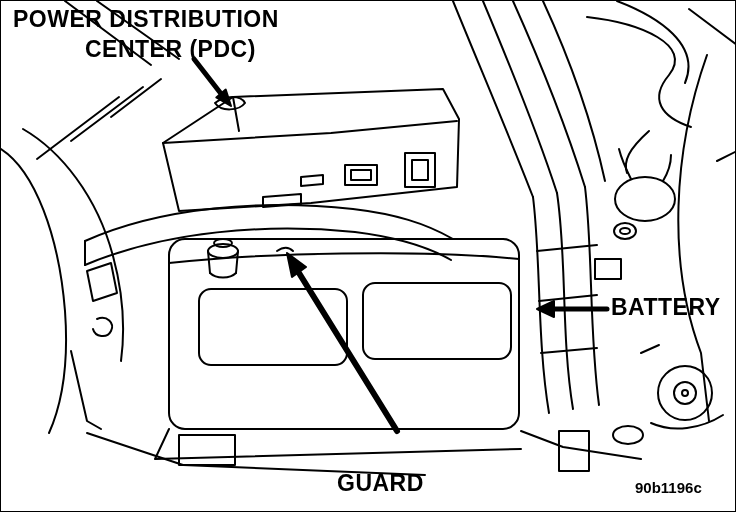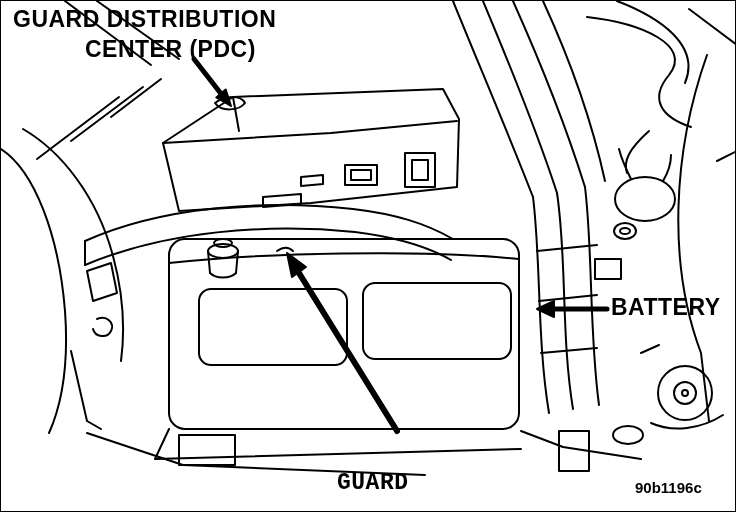--- a/index.html
+++ b/index.html
@@ -149,22 +149,22 @@
         <polygon points="536,308 553,300 553,316" fill="#000"></polygon>
       </g>
       <g>
         <line x1="396" y1="430" x2="298" y2="272" stroke-width="6"></line>
         <polygon points="286,252 305,266 291,276" fill="#000"></polygon>
       </g>
 
     </g>
   </svg>
 
-  <div class="label" style="left:12px; top:6px;">GUARD DISTRIBUTION</div>
+  <div class="label" style="left:12px; top:6px;">POWER DISTRIBUTION</div>
   <div class="label" style="left:610px; top:294px;">BATTERY</div>
 
   <div class="label" style="left:84px; top:36px;">CENTER (PDC)</div>
 
-  <div class="label" style="left:336px; top:470px;font-family:Liberation Mono, monospace;">GUARD</div>
+  <div class="label" style="left:336px; top:470px;">GUARD</div>
 
   <div class="figure-code" style="left:634px; top:478px;">90b1196c</div>
 
 </div>
 
 </body></html>

